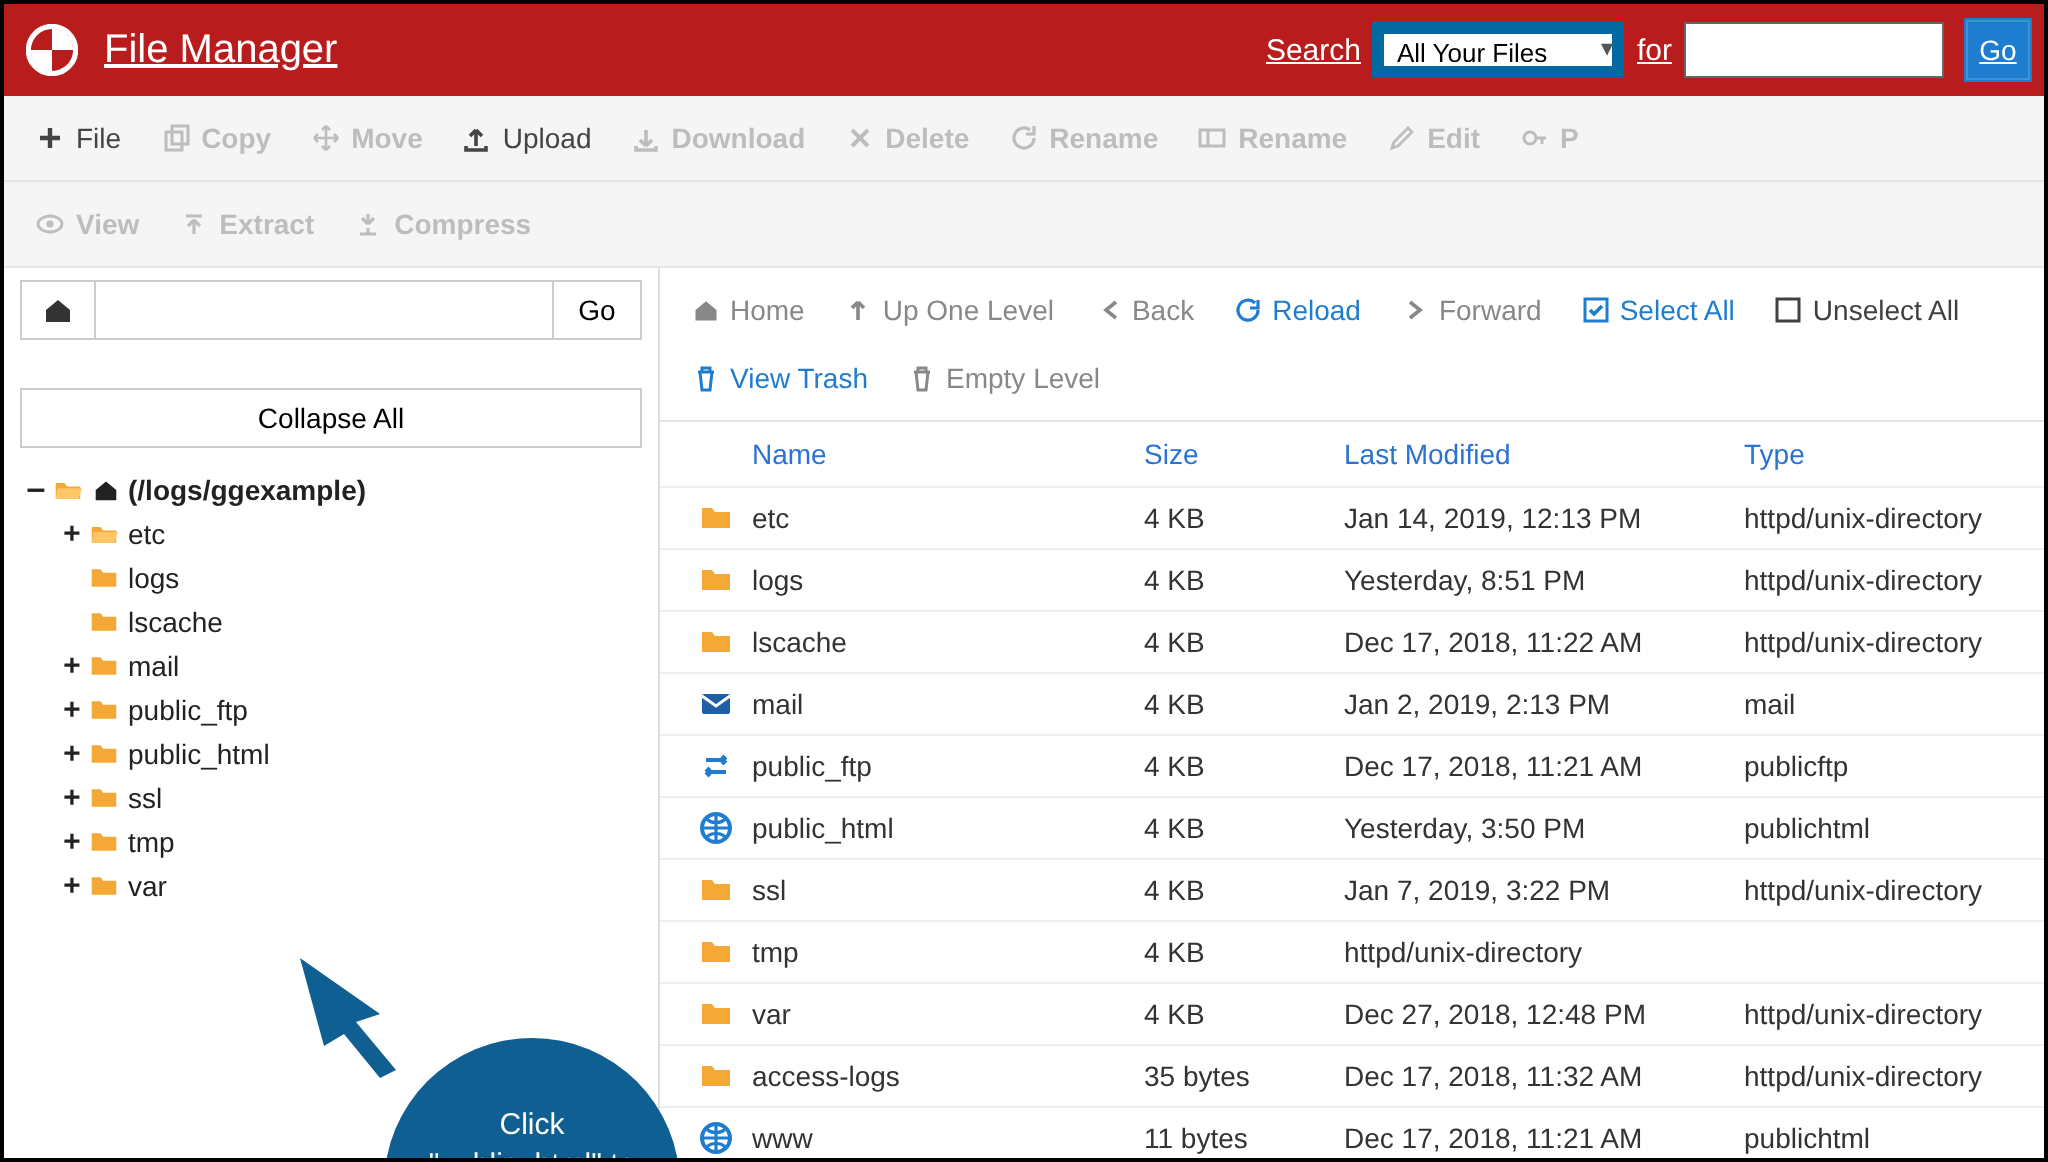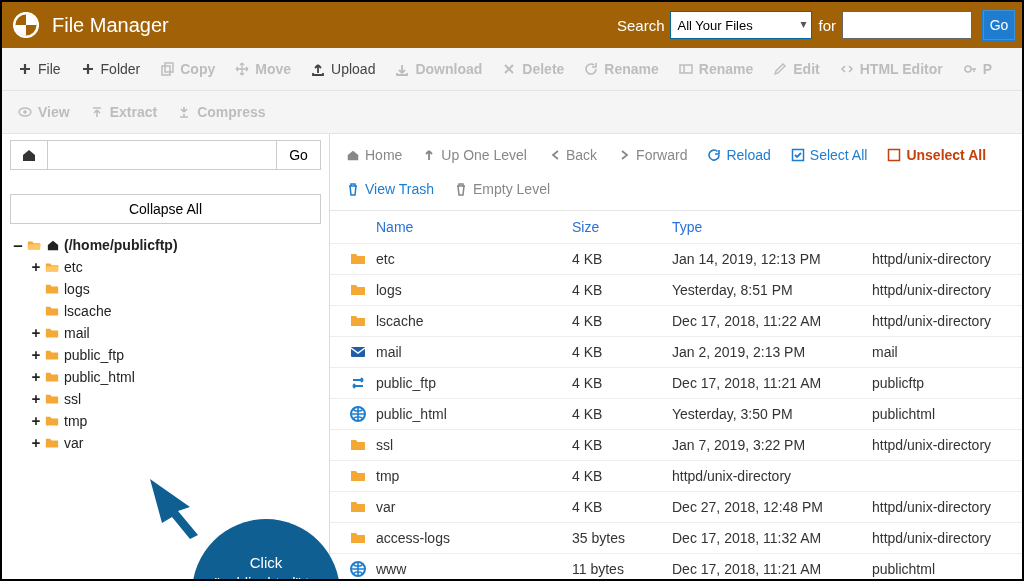--- a/index.html
+++ b/index.html
@@ -1,23 +1,23 @@
 <!DOCTYPE html>
 <html><head>
 <meta charset="utf-8">
 <style>
   * { box-sizing: border-box; margin: 0; padding: 0; font-family: Arial, Helvetica, sans-serif; }
   body { width: 1024px; height: 581px; background: #fff; overflow: hidden; border: 2px solid #000; position: relative; }
   
-  .hdr { height: 46px; background: #a16207; display: flex; align-items: center; color: #fff; padding: 0 6px 0 8px; }
+  .hdr { height: 46px; background: #b91c1c; display: flex; align-items: center; color: #fff; padding: 0 6px 0 8px; text-decoration: underline; }
   .hdr .logo { width: 32px; height: 32px; display: flex; align-items: center; justify-content: center; margin-right: 10px; }
   .hdr .title { font-size: 20px; font-weight: 400; flex: 0 0 auto; }
   .hdr .spacer { flex: 1; }
   .hdr .srch-lbl { font-size: 15px; margin: 16px 6px; }
-  .hdr select { height: 28px; width: 142px; font-size: 13px; padding: 2px 18px 2px 6px; border: 1px solid #0369a1; background: #fff; -webkit-appearance: none; appearance: none; }
+  .hdr select { height: 28px; width: 126px; font-size: 13px; padding: 2px 18px 2px 6px; border: 6px solid #0369a1; background: #fff; -webkit-appearance: none; appearance: none; }
   .hdr .sel-wrap { position: relative; }
   .hdr .sel-wrap::after { content: "▾"; position: absolute; right: 6px; top: 6px; color: #555; font-size: 12px; pointer-events: none; }
   .hdr input { height: 28px; width: 130px; border: 1px solid #666; padding: 2px 6px; }
   .hdr .go-btn { height: 32px; width: 34px; margin-left: 10px; background: #1f7dd0; color: #fff; border: 1px solid #1f7dd0; font-size: 14px; cursor: pointer; box-shadow: inset 0 0 0 1px rgba(255,255,255,.15); }
   
   .tb { background: #f5f5f5; border-bottom: 1px solid #e5e5e5; display: flex; align-items: center; padding: 4px 6px; flex-wrap: wrap; }
   .tb .btn { display: flex; align-items: center; height: 34px; padding: 0 10px; color: #444; font-size: 14px; cursor: pointer; }
   .tb .btn.dis { color: #bdbdbd; cursor: default; font-weight: bold; }
   .tb .btn .ic { margin-right: 6px; display: inline-flex; }
   
@@ -36,21 +36,21 @@
   .tree .exp { width: 12px; text-align: center; font-weight: 700; font-family: monospace; color: #222; margin-right: 2px; }
   .tree .fold { width: 16px; height: 14px; margin-right: 4px; display: inline-flex; }
   .tree .lvl1 { padding-left: 2px; }
   .tree .lvl2 { padding-left: 20px; }
   .tree .root { font-weight: 700; }
   
   .mtb { border-bottom: 1px solid #e5e5e5; padding: 4px 6px; }
   .mtb-row { display: flex; align-items: center; flex-wrap: wrap; }
   .mtb .btn { display: flex; align-items: center; height: 34px; padding: 0 10px; font-size: 14px; color: #888; cursor: pointer; }
   .mtb .btn.blue { color: #1f7dd0; }
-  .mtb .btn.dis { color: #c2410c; font-weight: bold; }
+  .mtb .btn.dis { color: #404040; }
   .mtb .btn .ic { margin-right: 5px; display: inline-flex; }
   
   .thead, .trow { display: flex; align-items: center; padding: 0 10px; border-bottom: 1px solid #eee; }
   .thead { height: 36px; color: #2a72d4; font-size: 14px; }
   .trow { height: 31px; font-size: 14px; color: #333; cursor: pointer; }
   .col-ic { width: 36px; display: flex; justify-content: center; }
   .col-name { width: 196px; }
   .col-size { width: 100px; }
   .col-lm { width: 200px; }
   .col-type { flex: 1; }
@@ -180,47 +180,39 @@
 
 <div class="tb" id="tb1">
     <div class="btn">
       <span class="ic">
         <svg width="14" height="14" viewBox="0 0 14 14">
           <use href="#i-plus"></use>
         </svg>
       </span>
       <span>File</span>
     </div>
+    <div class="btn dis">
+      <span class="ic">
+        <svg width="14" height="14" viewBox="0 0 14 14">
+          <use href="#i-copy"></use>
+        </svg>
+      </span>
+      <span>Copy</span>
+    </div>
+    <div class="btn dis">
+      <span class="ic">
+        <svg width="14" height="14" viewBox="0 0 14 14">
+          <use href="#i-move"></use>
+        </svg>
+      </span>
+      <span>Move</span>
+    </div>
     <div class="btn">
       <span class="ic">
         <svg width="14" height="14" viewBox="0 0 14 14">
-          <use href="#i-plus"></use>
-        </svg>
-      </span>
-      <span>Folder</span>
-    </div>
-    <div class="btn dis">
-      <span class="ic">
-        <svg width="14" height="14" viewBox="0 0 14 14">
-          <use href="#i-copy"></use>
-        </svg>
-      </span>
-      <span>Copy</span>
-    </div>
-    <div class="btn dis">
-      <span class="ic">
-        <svg width="14" height="14" viewBox="0 0 14 14">
-          <use href="#i-move"></use>
-        </svg>
-      </span>
-      <span>Move</span>
-    </div>
-    <div class="btn">
-      <span class="ic">
-        <svg width="14" height="14" viewBox="0 0 14 14">
           <use href="#i-upload"></use>
         </svg>
       </span>
       <span>Upload</span>
     </div>
     <div class="btn dis">
       <span class="ic">
         <svg width="14" height="14" viewBox="0 0 14 14">
           <use href="#i-download"></use>
         </svg>
@@ -251,28 +243,20 @@
       </span>
       <span>Rename</span>
     </div>
     <div class="btn dis">
       <span class="ic">
         <svg width="14" height="14" viewBox="0 0 14 14">
           <use href="#i-edit"></use>
         </svg>
       </span>
       <span>Edit</span>
-    </div>
-    <div class="btn dis">
-      <span class="ic">
-        <svg width="14" height="14" viewBox="0 0 14 14">
-          <use href="#i-htmleditor"></use>
-        </svg>
-      </span>
-      <span>HTML Editor</span>
     </div>
     <div class="btn dis">
       <span class="ic">
         <svg width="14" height="14" viewBox="0 0 14 14">
           <use href="#i-key"></use>
         </svg>
       </span>
       <span>P</span>
     </div>
   </div>
@@ -320,21 +304,21 @@
       <div class="row lvl1 root">
         <span class="exp">–</span>
         <span class="fold">
             <svg width="16" height="14" viewBox="0 0 16 16">
               <use href="#i-folder-open"></use>
             </svg>
           </span>
         <svg width="14" height="12" viewBox="0 0 16 14" style="color:#222;margin-right:4px">
             <use href="#i-home"></use>
           </svg>
-        <span>(/home/publicftp)</span>
+        <span>(/logs/ggexample)</span>
       </div>
     <div class="row lvl2">
           <span class="exp">+</span>
           <span class="fold">
             <svg width="16" height="14" viewBox="0 0 16 16">
               <use href="#i-folder-open"></use>
             </svg>
           </span>
           <span>etc</span>
         </div>
@@ -442,35 +426,35 @@
             <span>Up One Level</span>
           </div>
         <div class="btn">
             <span class="ic">
               <svg width="14" height="14" viewBox="0 0 14 14">
                 <use href="#i-back"></use>
               </svg>
             </span>
             <span>Back</span>
           </div>
+        <div class="btn blue">
+            <span class="ic">
+              <svg width="14" height="14" viewBox="0 0 14 14">
+                <use href="#i-reload"></use>
+              </svg>
+            </span>
+            <span>Reload</span>
+          </div>
         <div class="btn">
             <span class="ic">
               <svg width="14" height="14" viewBox="0 0 14 14">
                 <use href="#i-forward"></use>
               </svg>
             </span>
             <span>Forward</span>
-          </div>
-        <div class="btn blue">
-            <span class="ic">
-              <svg width="14" height="14" viewBox="0 0 14 14">
-                <use href="#i-reload"></use>
-              </svg>
-            </span>
-            <span>Reload</span>
           </div>
         <div class="btn blue">
             <span class="ic">
               <svg width="14" height="14" viewBox="0 0 14 14">
                 <use href="#i-check"></use>
               </svg>
             </span>
             <span>Select All</span>
           </div>
         <div class="btn dis">
@@ -498,20 +482,21 @@
               </svg>
             </span>
             <span>Empty Level</span>
           </div>
       </div>
     </div>
     <div class="thead">
       <div class="col-ic"></div>
       <div class="col-name">Name</div>
       <div class="col-size">Size</div>
+      <div class="col-lm">Last Modified</div>
       <div class="col-type">Type</div>
     </div>
     <div id="rows">
         <div class="trow">
           <div class="col-ic">
             <svg width="18" height="16" viewBox="0 0 16 16">
               <use href="#i-folder"></use>
             </svg>
           </div>
           <div class="col-name">etc</div>

